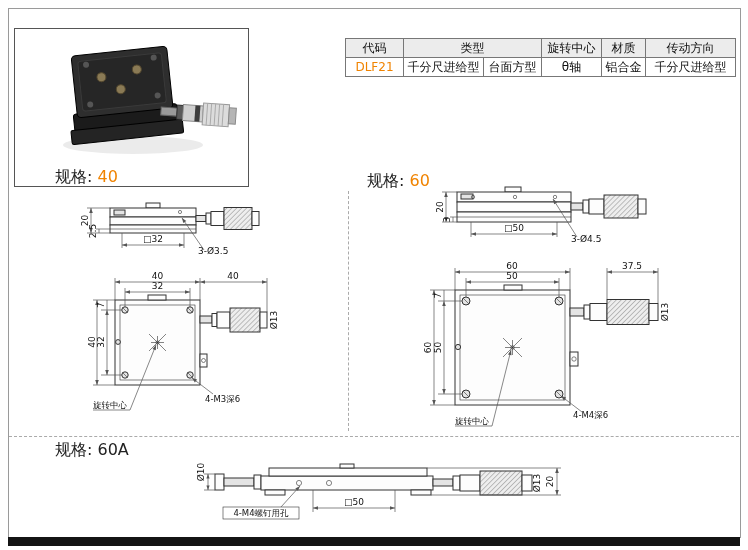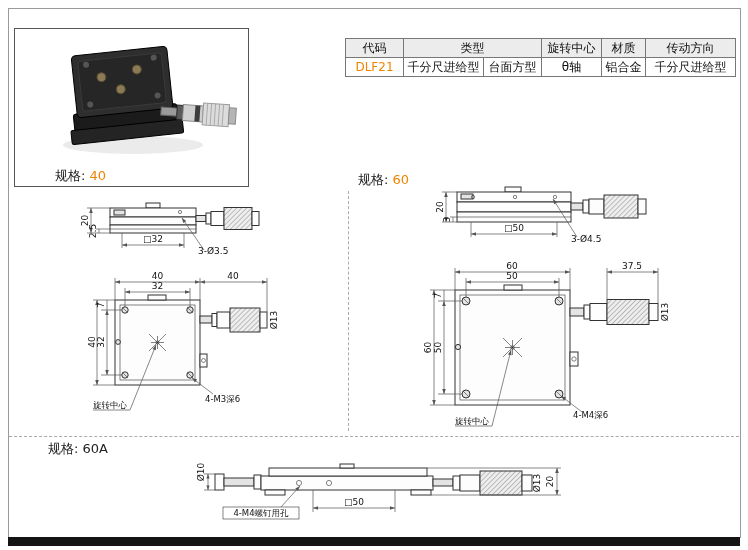--- a/index.html
+++ b/index.html
@@ -2,21 +2,21 @@
 <html><head>
 <meta charset="utf-8">
 <style>
   html,body{margin:0;padding:0}
   body{width:748px;height:550px;position:relative;background:#fff;
        font-family:"DejaVu Sans","Liberation Sans",sans-serif;color:#111;overflow:hidden}
   .frame{position:absolute;left:8px;top:8px;width:731px;height:529px;
          border:1px solid #9a9a9a;border-bottom:none;pointer-events:none}
   .footer-bar{position:absolute;left:8px;top:537px;width:732px;height:9px;background:#141414}
   .photo-box{position:absolute;left:14px;top:28px;width:233px;height:157px;border:1px solid #555;background:#fff}
-  .spec-inline{position:absolute;font-size:13px;color:#222;white-space:nowrap}
+  .spec-inline{position:absolute;font-size:16px;color:#222;white-space:nowrap}
   .spec-inline .val{color:#f08300}
   .spec-inline .val.dark{color:#222}
   table.spec{position:absolute;left:345px;top:38px;border-collapse:collapse;font-size:12px;table-layout:fixed}
   table.spec th,table.spec td{border:1px solid #777;text-align:center;padding:0 2px;height:18px;
       font-weight:normal;white-space:nowrap;overflow:hidden}
   table.spec th{background:#ececec}
   table.spec td.code{color:#f08300;font-weight:normal}
   .dwg{position:absolute}
   .o{fill:#fdfdfd;stroke:#333;stroke-width:1}
   .og{fill:#e4e4e4;stroke:#333;stroke-width:1}
@@ -94,25 +94,25 @@
     <td class="code">DLF21</td>
     <td>千分尺进给型</td>
     <td>台面方型</td>
     <td>θ轴</td>
     <td>铝合金</td>
     <td>千分尺进给型</td>
   </tr>
 </tbody>
   </table>
 
-<div class="spec-inline" style="left:358px;top:171px">
+<div class="spec-inline" style="left:367px;top:171px">
   <span>规格:</span>
   <span class="val">60</span>
 </div>
-<div class="spec-inline" style="left:48px;top:440px">
+<div class="spec-inline" style="left:55px;top:440px">
   <span>规格:</span>
   <span class="val dark">60A</span>
 </div>
 
 <div class="dash-v" style="left:348px;top:191px;height:240px"></div>
 <div class="dash-h" style="left:9px;top:436px;width:730px"></div>
 
 <svg class="dwg" style="left:70px;top:196px" width="200" height="74" viewBox="0 0 200 74">
   <defs>
       <pattern id="kn1" width="3.5" height="3.5" patternUnits="userSpaceOnUse" patternTransform="rotate(45)">

